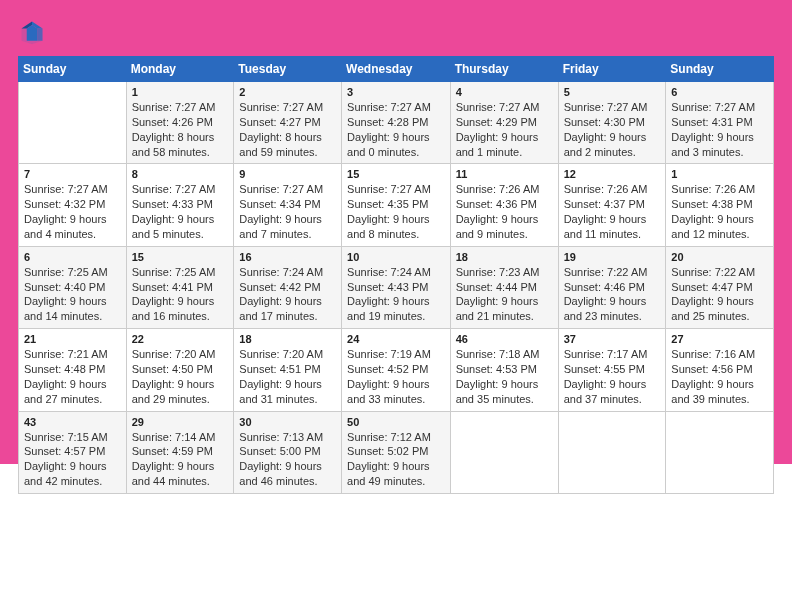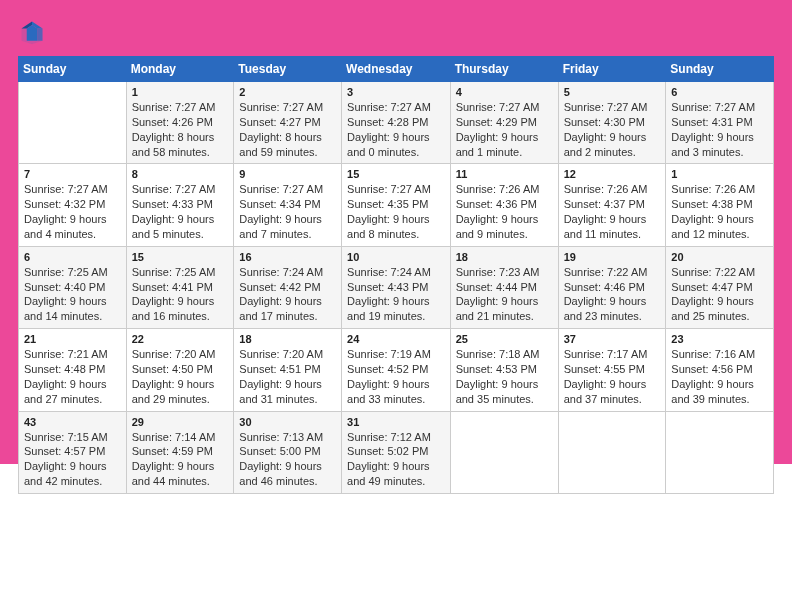--- a/index.html
+++ b/index.html
@@ -236,47 +236,47 @@
           </td>
           <td>
             <div class="day-num">18</div>
             <div class="day-info">Sunrise: 7:20 AM<br>Sunset: 4:51 PM<br>Daylight: 9 hours<br>and 31 minutes.</div>
           </td>
           <td>
             <div class="day-num">24</div>
             <div class="day-info">Sunrise: 7:19 AM<br>Sunset: 4:52 PM<br>Daylight: 9 hours<br>and 33 minutes.</div>
           </td>
           <td>
-            <div class="day-num">25</div>
+            <div class="day-num">46</div>
             <div class="day-info">Sunrise: 7:18 AM<br>Sunset: 4:53 PM<br>Daylight: 9 hours<br>and 35 minutes.</div>
           </td>
           <td>
             <div class="day-num">37</div>
             <div class="day-info">Sunrise: 7:17 AM<br>Sunset: 4:55 PM<br>Daylight: 9 hours<br>and 37 minutes.</div>
           </td>
           <td>
-            <div class="day-num">23</div>
+            <div class="day-num">27</div>
             <div class="day-info">Sunrise: 7:16 AM<br>Sunset: 4:56 PM<br>Daylight: 9 hours<br>and 39 minutes.</div>
           </td>
         </tr>
         <tr>
           <td>
             <div class="day-num">43</div>
             <div class="day-info">Sunrise: 7:15 AM<br>Sunset: 4:57 PM<br>Daylight: 9 hours<br>and 42 minutes.</div>
           </td>
           <td>
             <div class="day-num">29</div>
             <div class="day-info">Sunrise: 7:14 AM<br>Sunset: 4:59 PM<br>Daylight: 9 hours<br>and 44 minutes.</div>
           </td>
           <td>
             <div class="day-num">30</div>
             <div class="day-info">Sunrise: 7:13 AM<br>Sunset: 5:00 PM<br>Daylight: 9 hours<br>and 46 minutes.</div>
           </td>
           <td>
-            <div class="day-num">31</div>
+            <div class="day-num">50</div>
             <div class="day-info">Sunrise: 7:12 AM<br>Sunset: 5:02 PM<br>Daylight: 9 hours<br>and 49 minutes.</div>
           </td>
           <td class="empty-cell"></td>
           <td class="empty-cell"></td>
           <td class="empty-cell"></td>
         </tr>
       </tbody>
   </table>
 </div>
 

